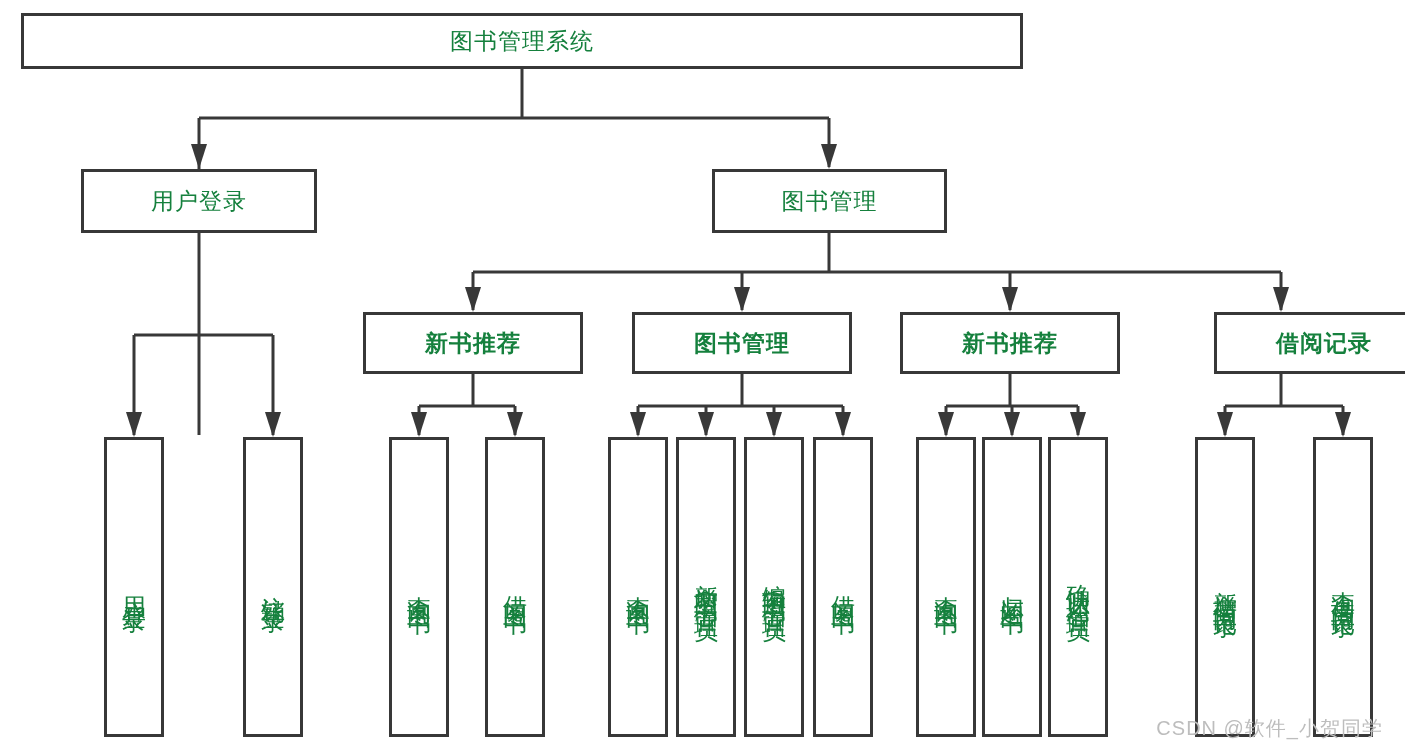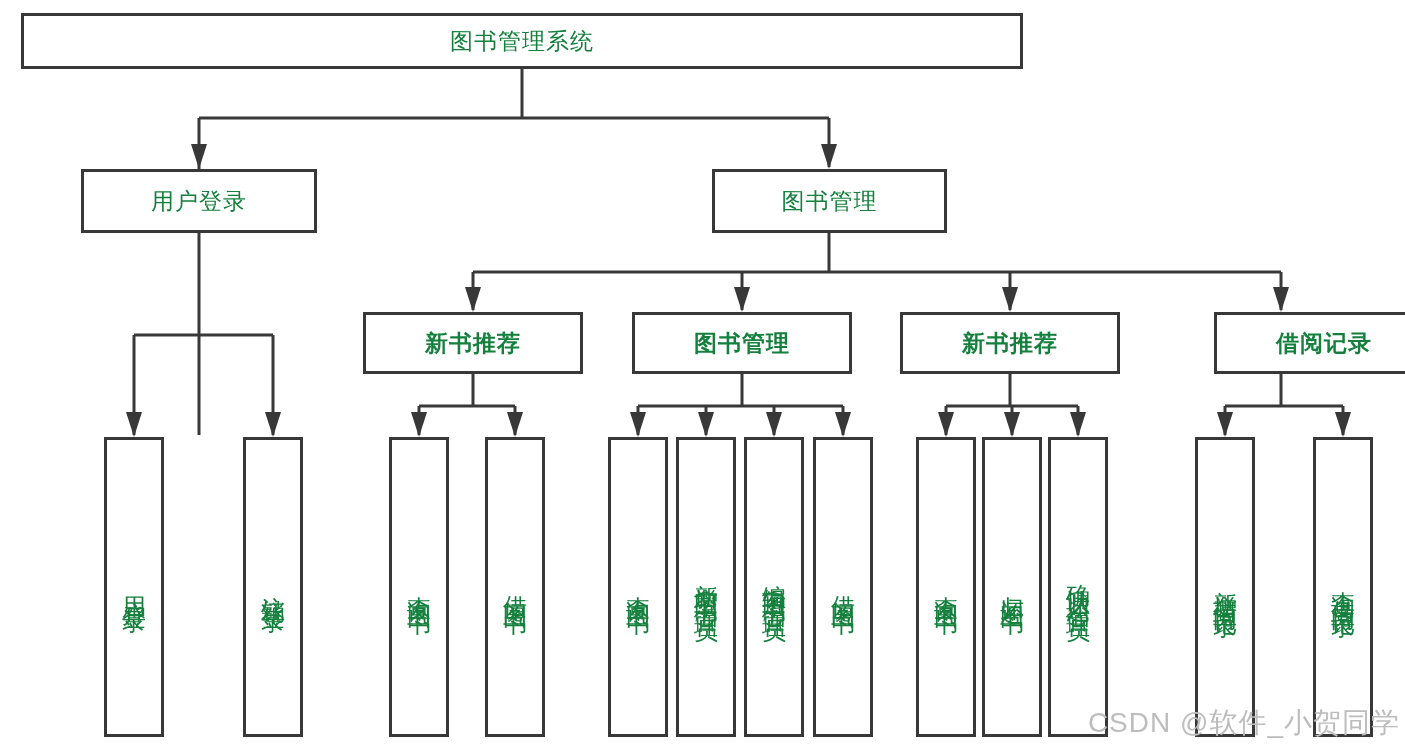--- a/index.html
+++ b/index.html
@@ -46,22 +46,22 @@
     white-space:nowrap;
   }
   .lf1{left:104px;}  .lf2{left:243px;}
   .lf3{left:389px;}  .lf4{left:485px;}
   .lf5{left:608px;}  .lf6{left:676px;}
   .lf7{left:744px;}  .lf8{left:813px;}
   .lf9{left:916px;}  .lf10{left:982px;} .lf11{left:1048px;}
   .lf12{left:1195px;}.lf13{left:1313px;}
   .watermark{
     position:absolute;
-    right:5px;bottom:5px;
-    font-size:28px;
+    right:22px;bottom:5px;
+    font-size:20px;
     color:#bdbdbd;
     letter-spacing:1px;
     white-space:nowrap;
     text-align:right;
   }
 </style>
 </head>
 <body>
 
 <div id="canvas">

